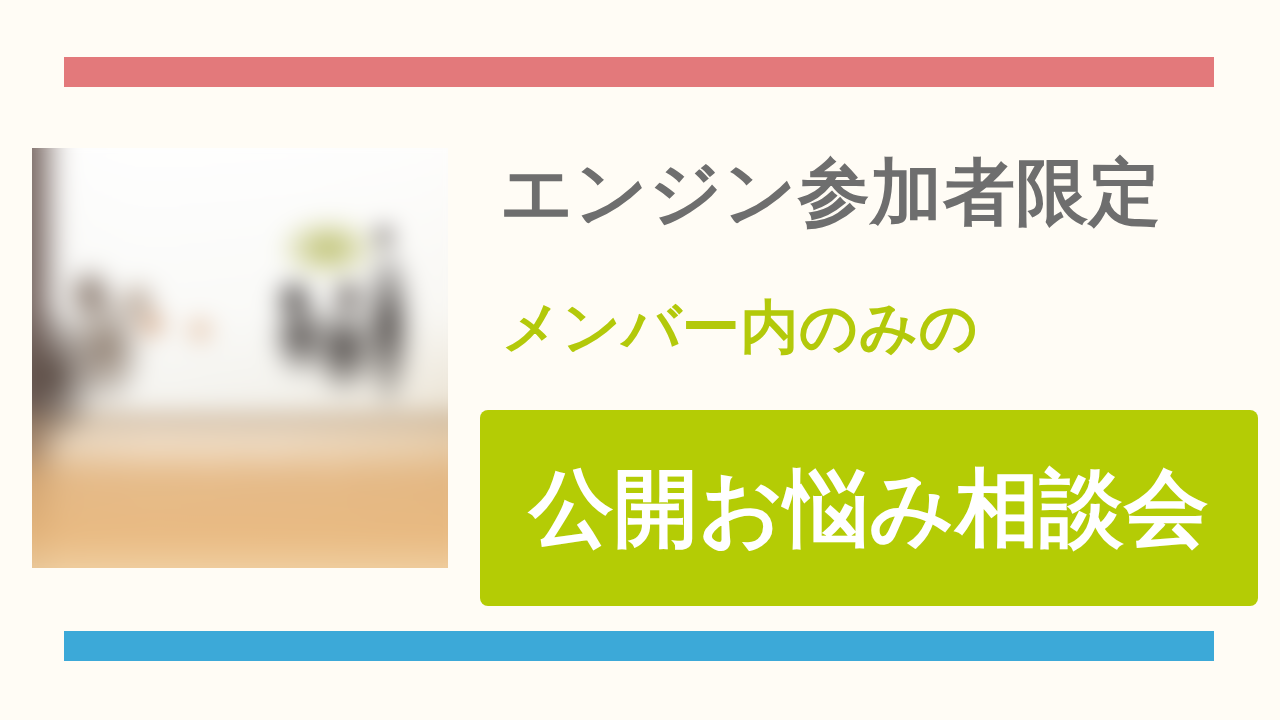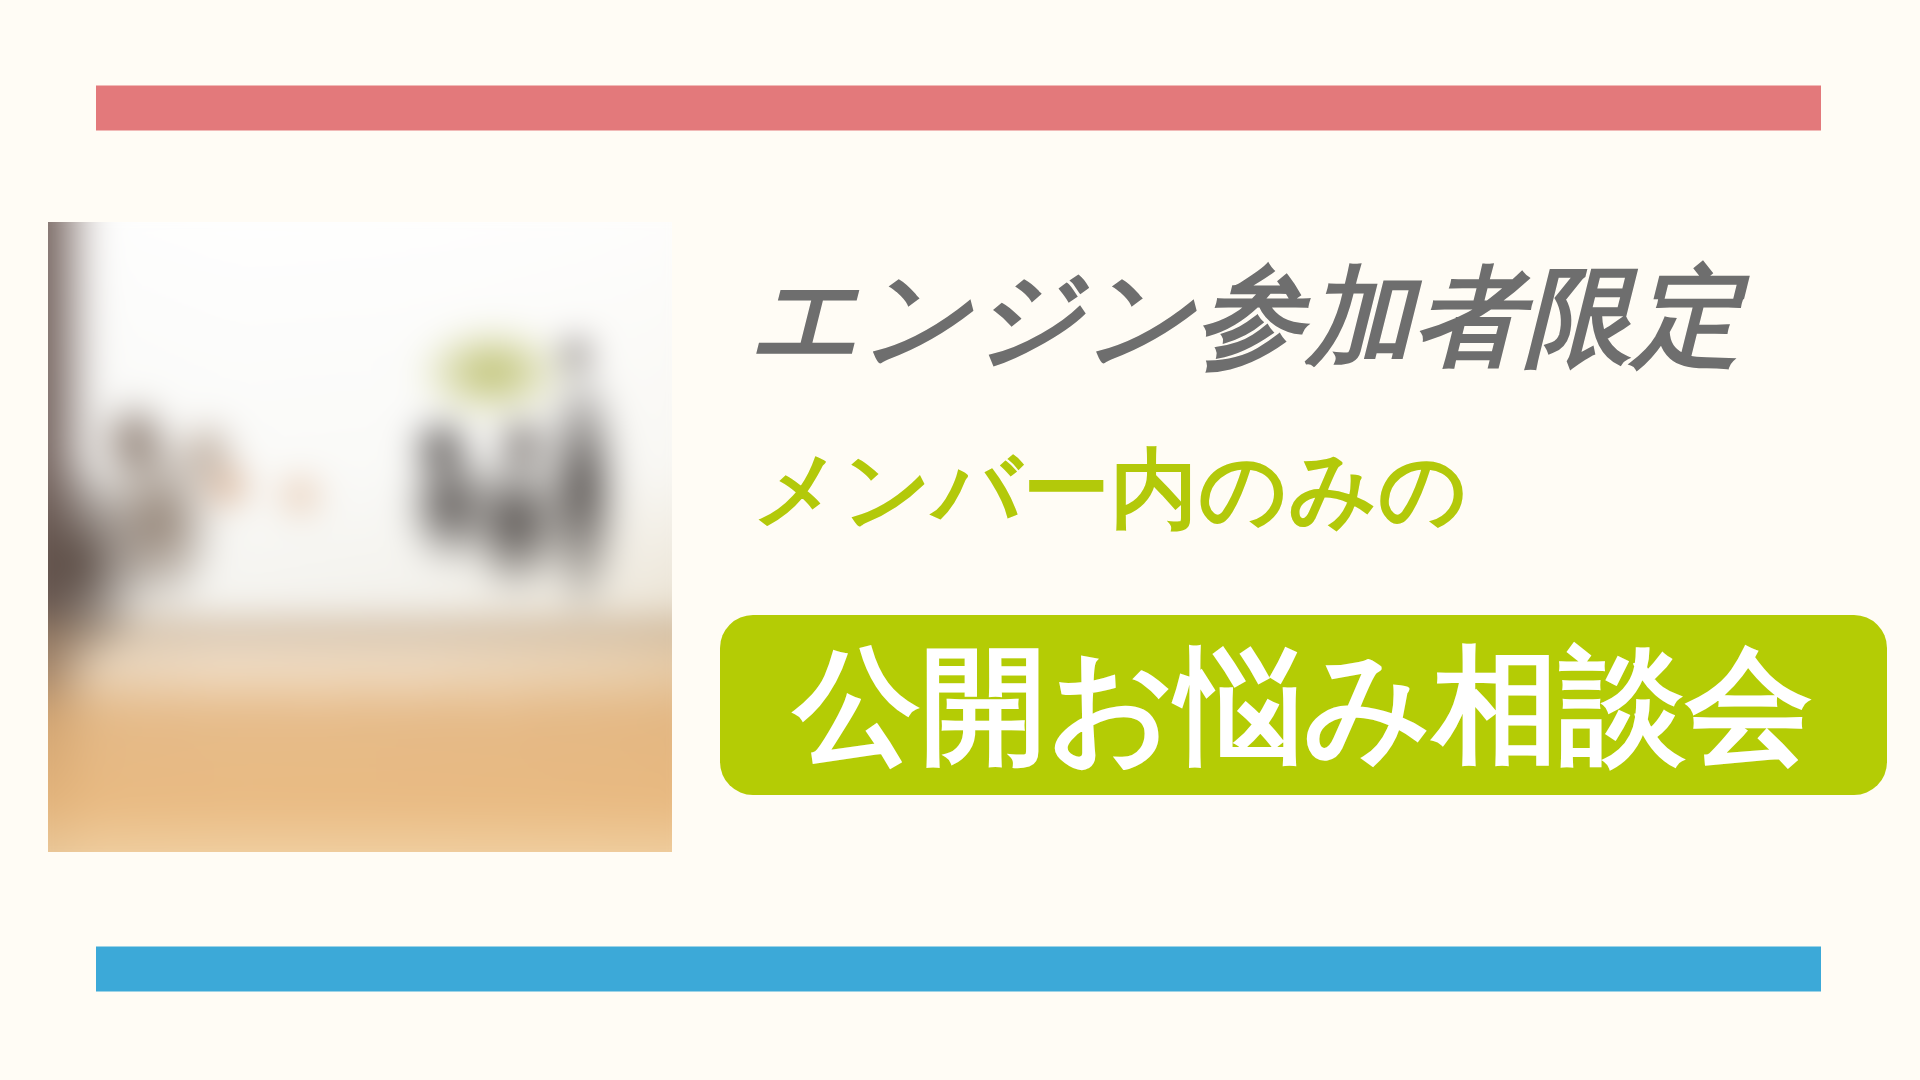--- a/index.html
+++ b/index.html
@@ -98,51 +98,50 @@
         rgba(250,250,248,1) 30%,
         rgba(246,245,240,1) 60%,
         rgba(238,230,214,1) 88%,
         rgba(230,216,192,1) 100%);
   }
 
   
   .headline {
     position: absolute;
     left: 500px;
-    top: 176px;
+    top: 156px;
     font-size: 72px;
     line-height: 1;
     font-weight: 700;
     color: #6e6e6e;
     letter-spacing: 0.01em;
     white-space: nowrap;
-    font-style: italic;
   }
 
   .subhead {
     position: absolute;
     left: 502px;
     top: 298px;
     font-size: 58px;
     line-height: 1;
     font-weight: 700;
     color: #b3c90a;
     letter-spacing: 0.01em;
     white-space: nowrap;
     text-align: center;
   }
 
   .badge {
     position: absolute;
     left: 480px;
     top: 410px;
     width: 778px;
-    height: 120px;
+    height: 196px;
     background: #b4cc05;
-    border-radius: 22px;
+    border-radius: 8px;
     display: flex;
     align-items: center;
     justify-content: center;
   }
   .badge-label {
     font-size: 84px;
     line-height: 1;
     font-weight: 700;
     color: #ffffff;
     letter-spacing: 0.005em;

